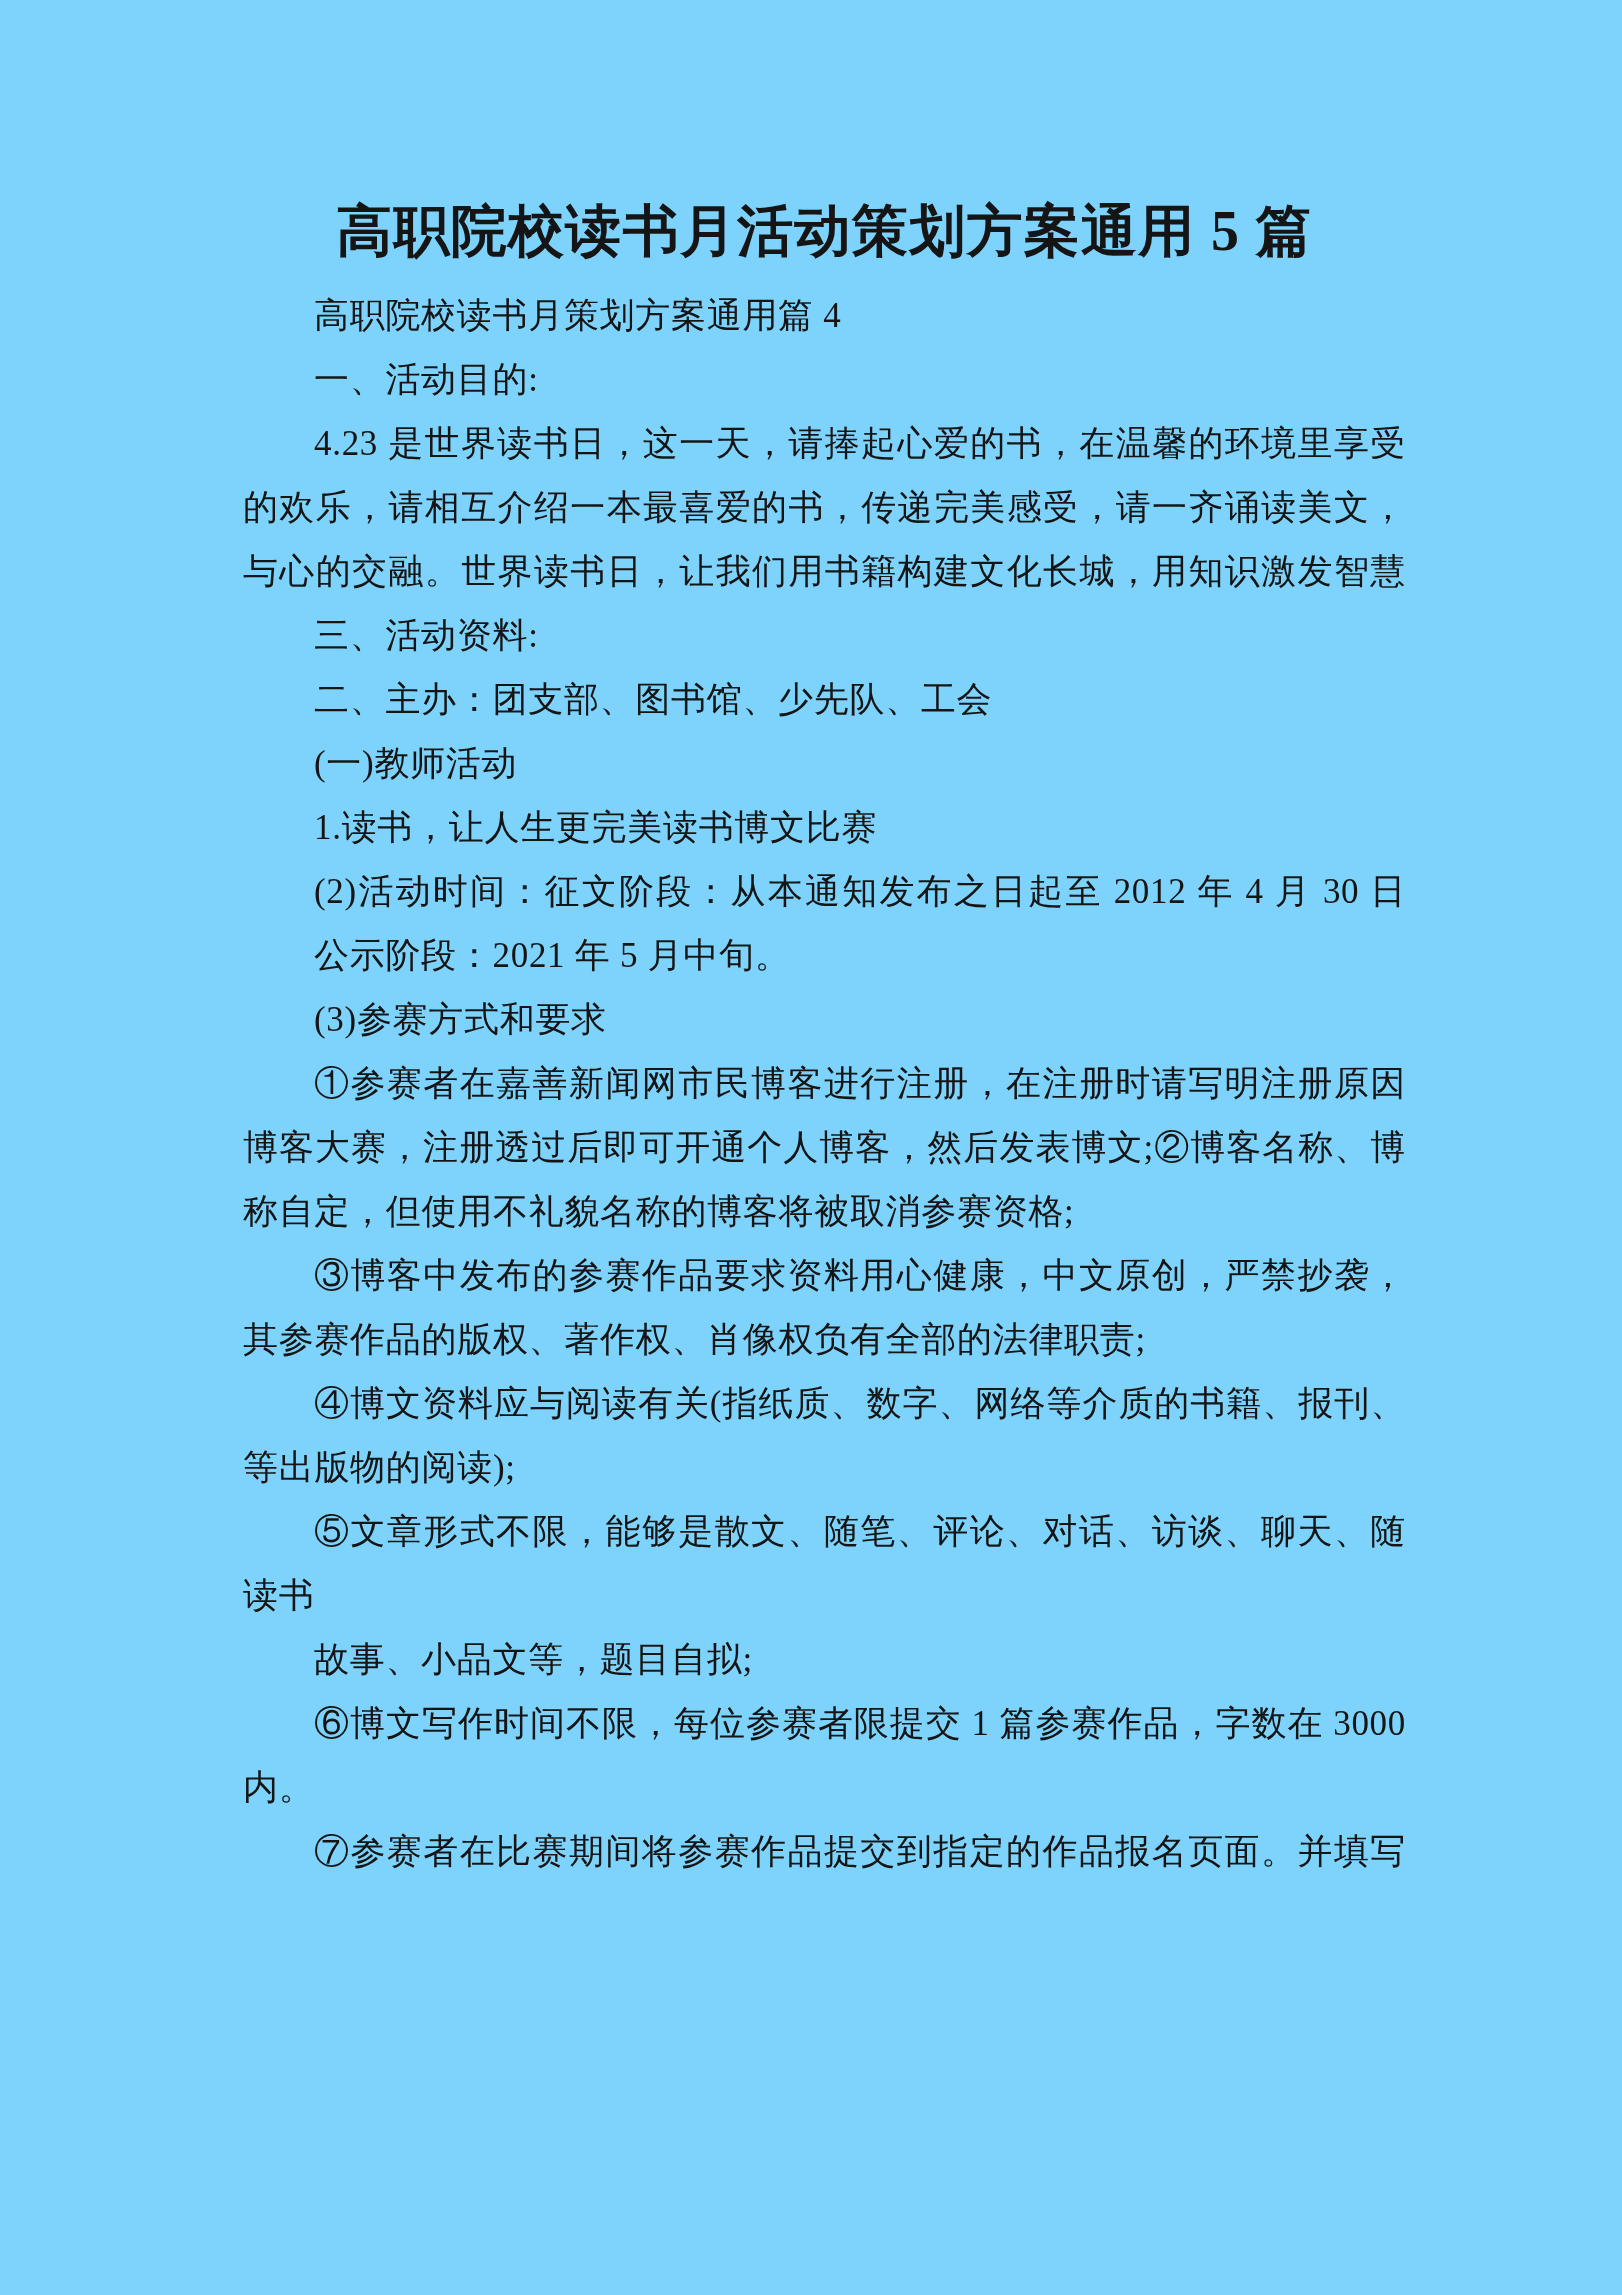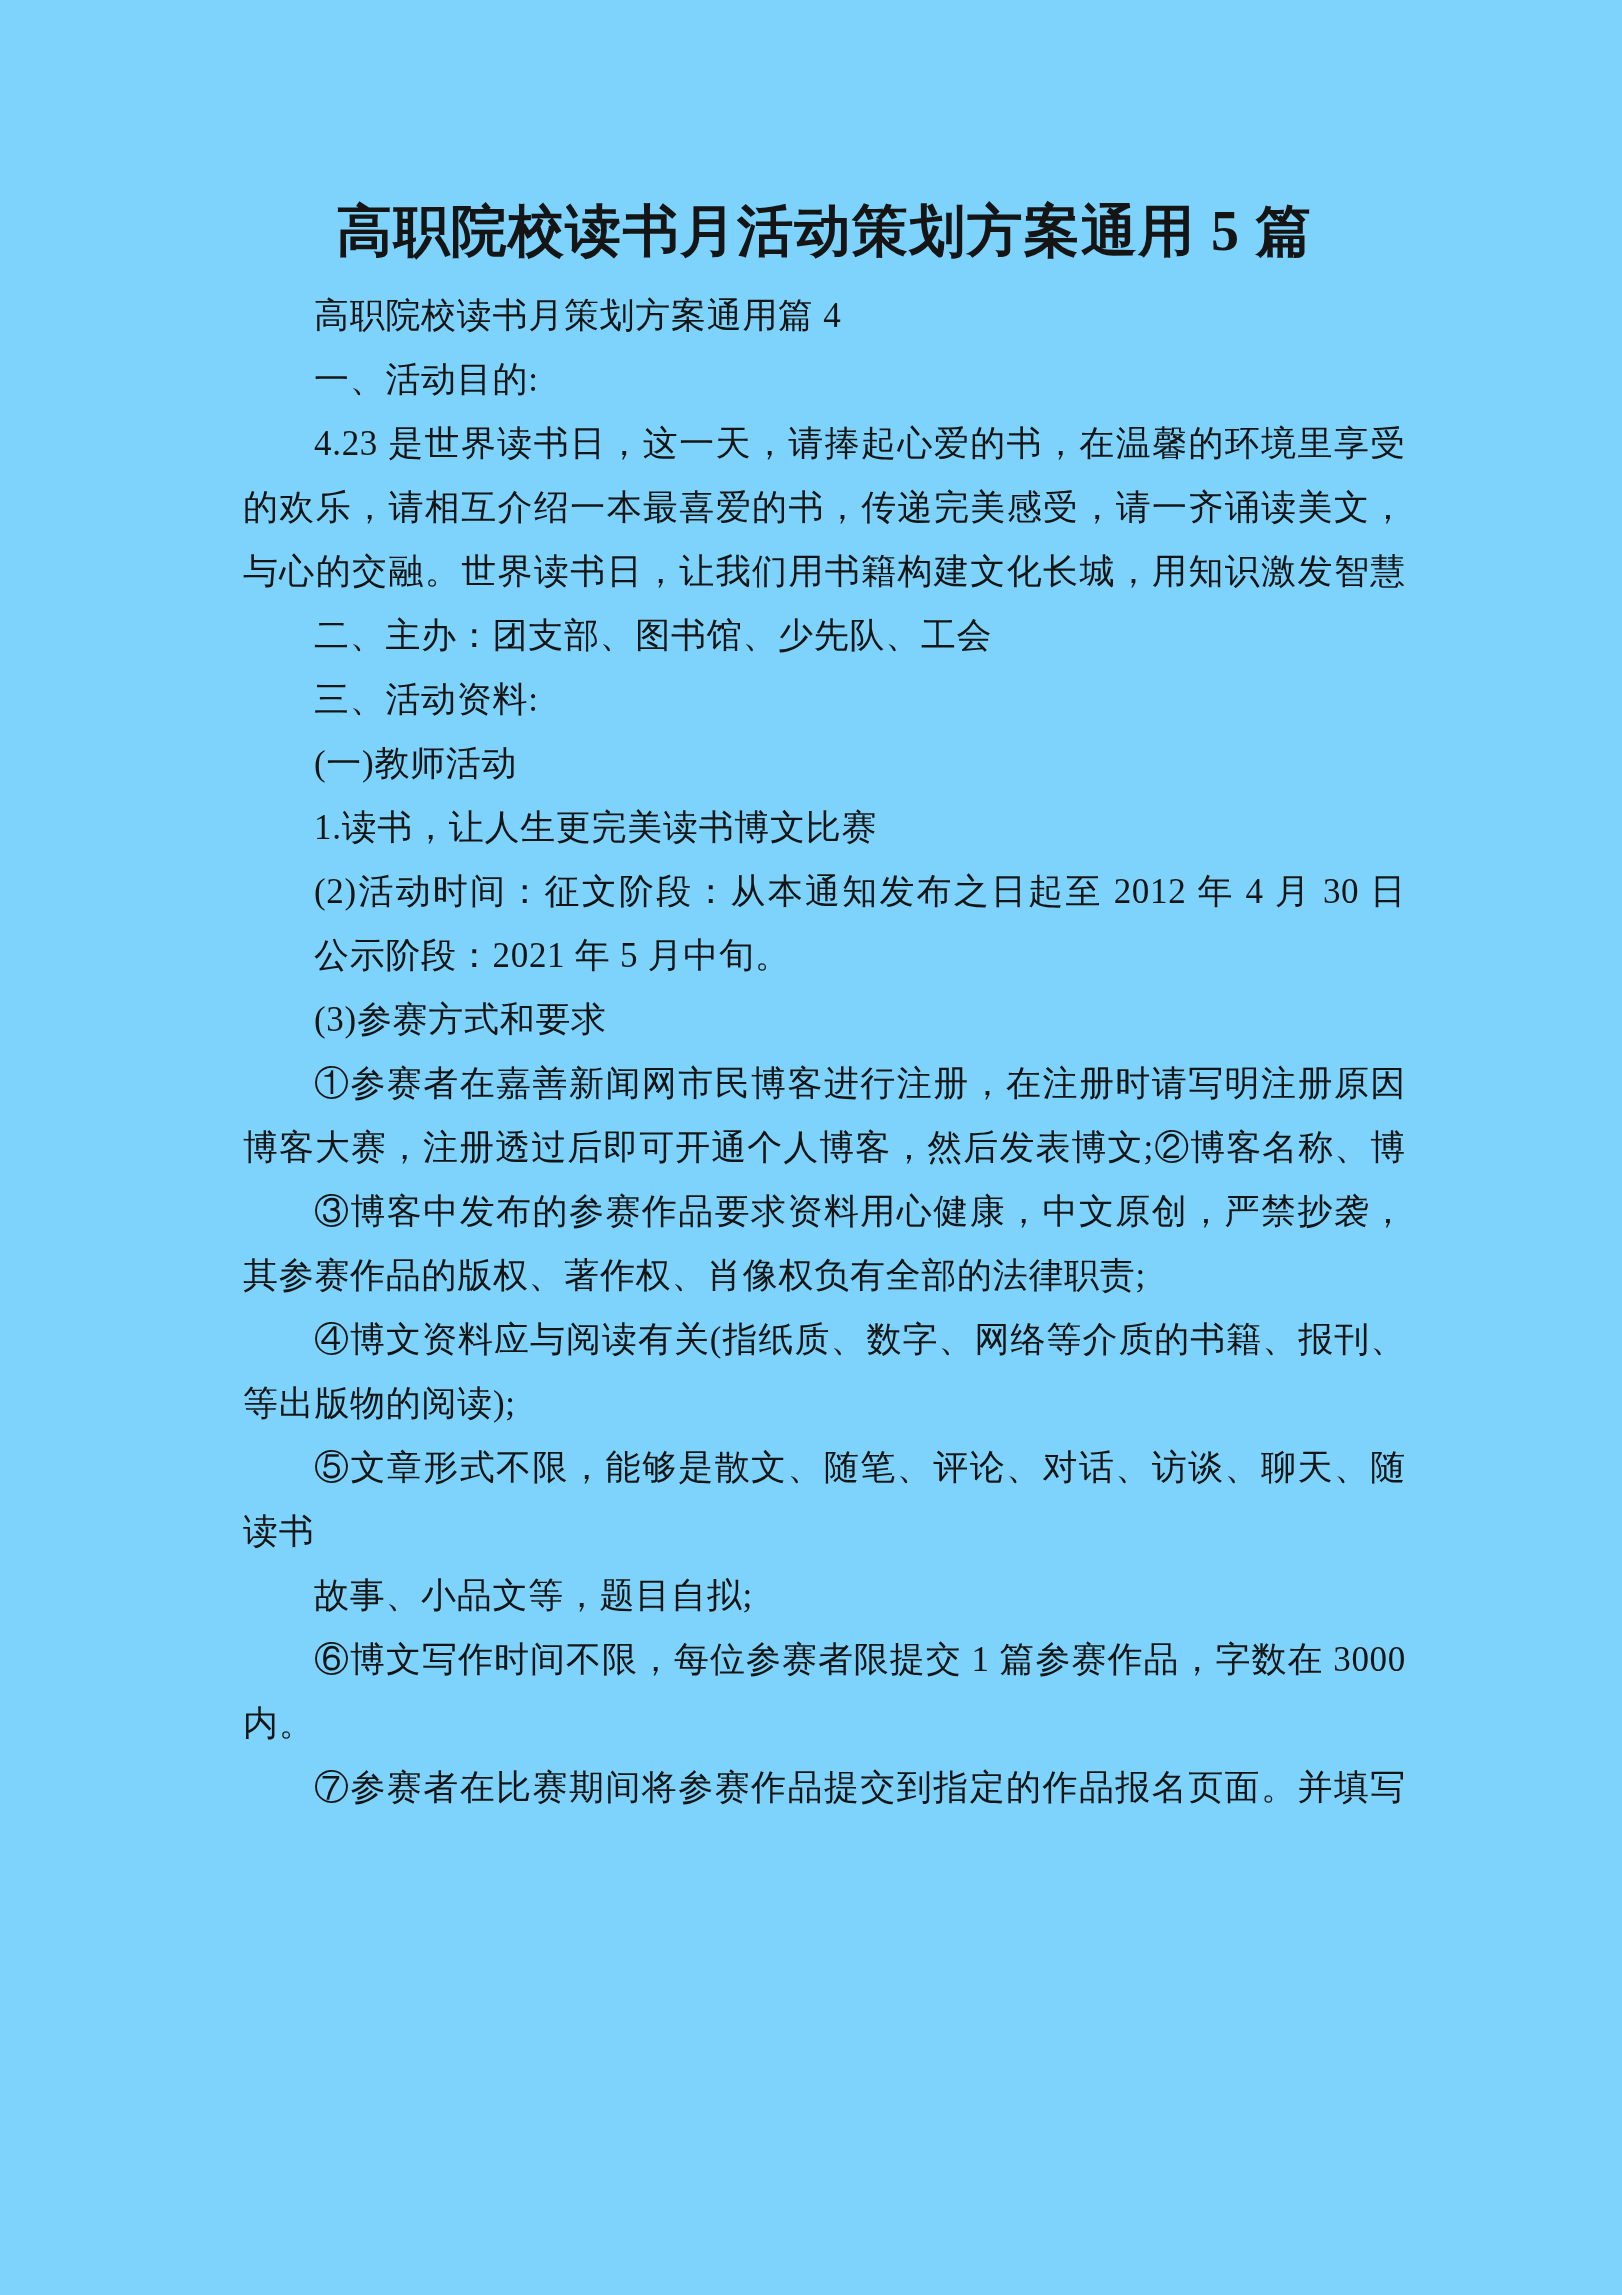--- a/index.html
+++ b/index.html
@@ -59,29 +59,30 @@
 
 <div class="page">
   <div class="content">
     <div class="doc-title">高职院校读书月活动策划方案通用 5 篇</div>
     <div class="body-lines">
         <div class="line indent">高职院校读书月策划方案通用篇 4</div>
         <div class="line indent">一、活动目的:</div>
         <div class="line indent full">4.23 是世界读书日，这一天，请捧起心爱的书，在温馨的环境里享受阅读</div>
         <div class="line full">的欢乐，请相互介绍一本最喜爱的书，传递完美感受，请一齐诵读美文，体会心</div>
         <div class="line full">与心的交融。世界读书日，让我们用书籍构建文化长城，用知识激发智慧泉涌。</div>
+        <div class="line indent">三、活动资料:</div>
         <div class="line indent">二、主办：团支部、图书馆、少先队、工会</div>
-        <div class="line indent">三、活动资料:</div>
         <div class="line indent">(一)教师活动</div>
         <div class="line indent">1.读书，让人生更完美读书博文比赛</div>
         <div class="line indent full">(2)活动时间：征文阶段：从本通知发布之日起至 2012 年 4 月 30 日止。</div>
         <div class="line indent">公示阶段：2021 年 5 月中旬。</div>
         <div class="line indent">(3)参赛方式和要求</div>
         <div class="line indent full">①参赛者在嘉善新闻网市民博客进行注册，在注册时请写明注册原因为参加</div>
         <div class="line full">博客大赛，注册透过后即可开通个人博客，然后发表博文;②博客名称、博主昵</div>
+        <div class="line">称自定，但使用不礼貌名称的博客将被取消参赛资格;</div>
         <div class="line indent full">③博客中发布的参赛作品要求资料用心健康，中文原创，严禁抄袭，作者对</div>
         <div class="line">其参赛作品的版权、著作权、肖像权负有全部的法律职责;</div>
         <div class="line indent full">④博文资料应与阅读有关(指纸质、数字、网络等介质的书籍、报刊、杂志</div>
         <div class="line">等出版物的阅读);</div>
         <div class="line indent full">⑤文章形式不限，能够是散文、随笔、评论、对话、访谈、聊天、随感录、</div>
         <div class="line">读书</div>
         <div class="line indent">故事、小品文等，题目自拟;</div>
         <div class="line indent full">⑥博文写作时间不限，每位参赛者限提交 1 篇参赛作品，字数在 3000 字以</div>
         <div class="line">内。</div>
         <div class="line indent full">⑦参赛者在比赛期间将参赛作品提交到指定的作品报名页面。并填写博文标</div>

